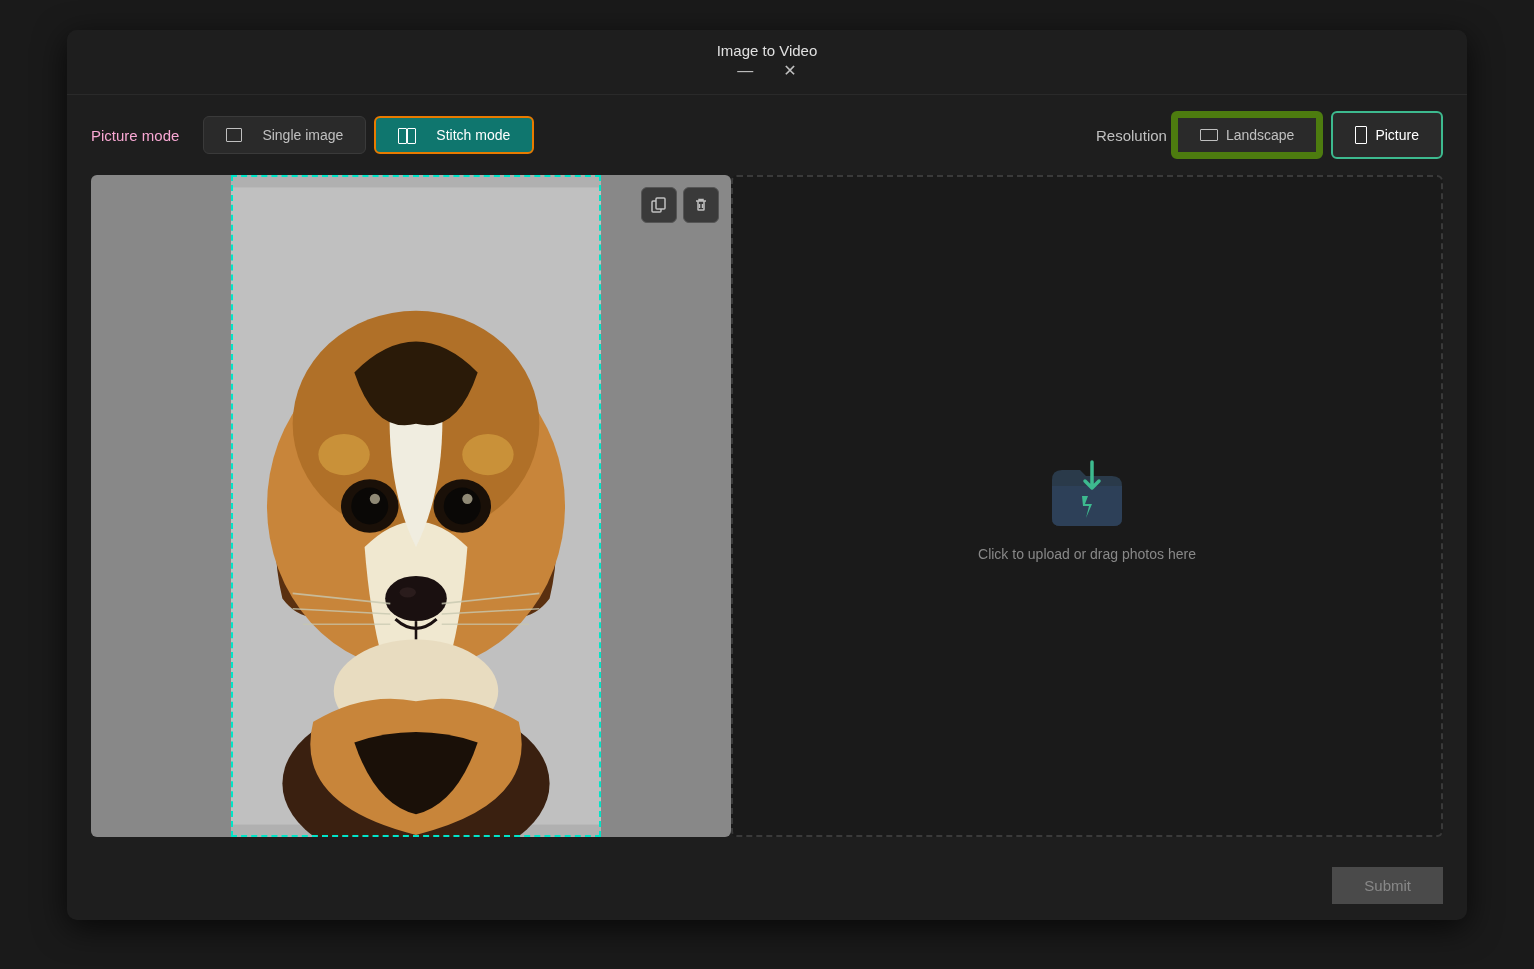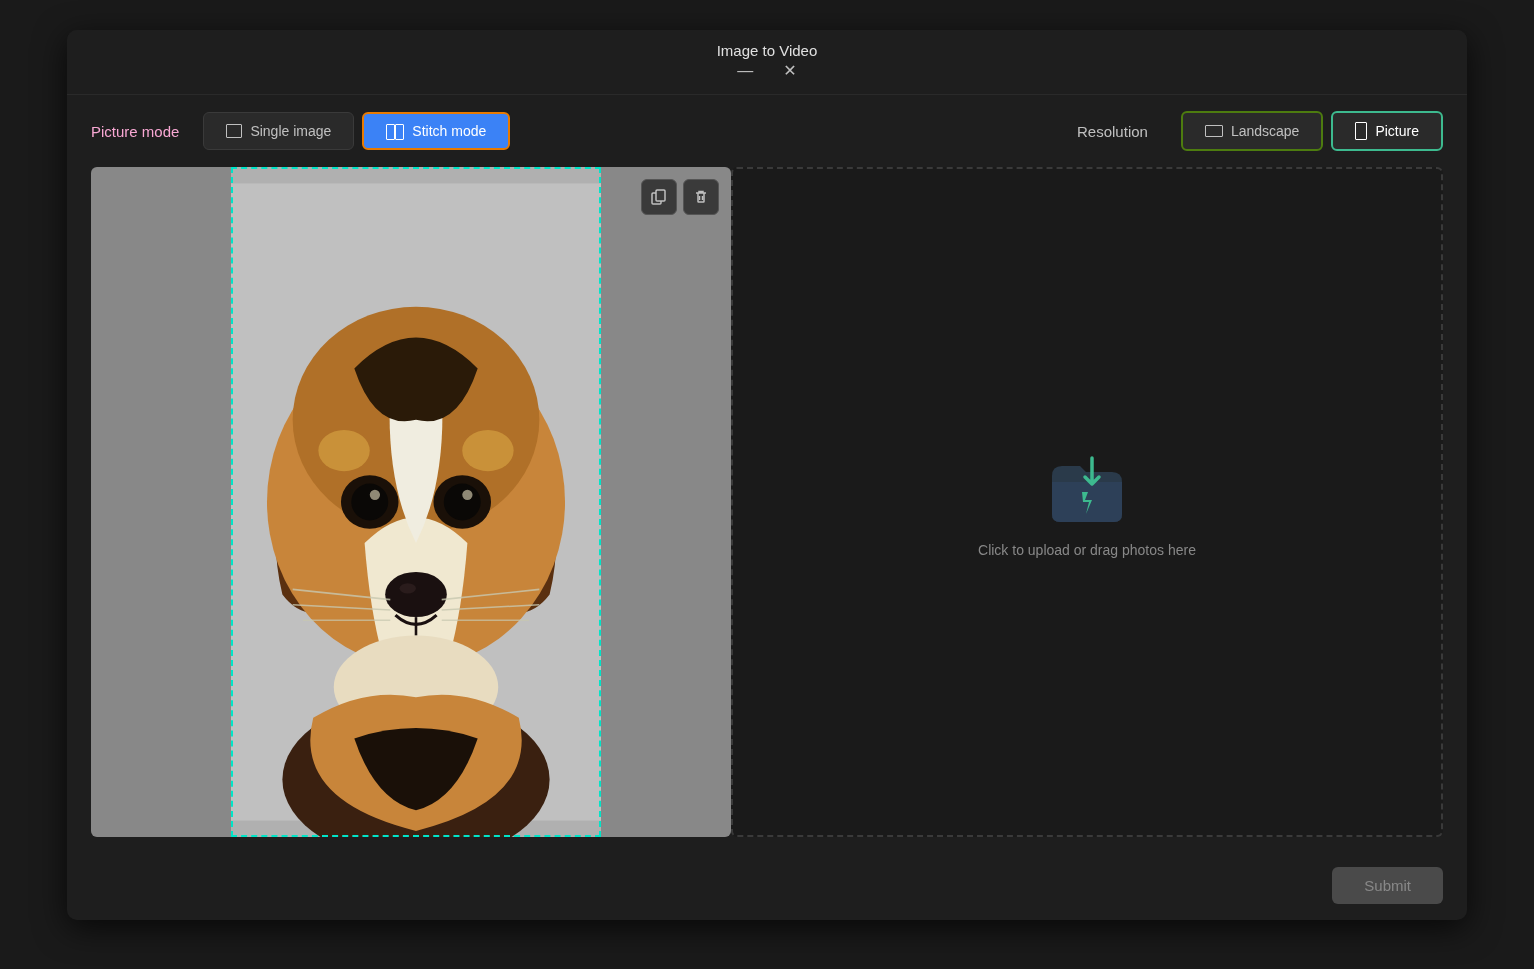--- a/index.html
+++ b/index.html
@@ -75,57 +75,57 @@
     }
 
     .mode-buttons {
       display: flex;
       gap: 8px;
     }
 
     .mode-btn {
       display: flex;
       align-items: center;
-      gap: 8px;
+      gap: 20px;
       padding: 9px 22px;
       border-radius: 6px;
       border: 1px solid #3a3a3a;
       background: #2a2a2a;
       color: #c0c0c0;
       font-size: 14px;
       cursor: pointer;
       transition: all 0.15s;
     }
 
     .mode-btn.active {
       border: 2px solid #e87a00;
       color: #fff;
-      background: #3b82f6;
+      background: #0f766e;
     }
 
     .resolution-section {
       display: flex;
       align-items: center;
-      gap: 33px;
+      gap: 4px;
       margin-left: auto;
     }
 
     .resolution-label {
       font-size: 15px;
       color: #c0c0c0;
       white-space: nowrap;
     }
 
     .res-btn {
       display: flex;
       align-items: center;
       gap: 8px;
       padding: 9px 22px;
       border-radius: 6px;
-      border: 2px solid #4d7c0f;
+      border: 7px solid #4d7c0f;
       background: #2a2a2a;
       color: #c0c0c0;
       font-size: 14px;
       cursor: pointer;
       transition: all 0.15s;
     }
 
     .res-btn.active {
       border: 2px solid #3dba8f;
       color: #fff;
@@ -255,21 +255,21 @@
       display: flex;
       justify-content: flex-end;
       padding: 10px 24px 16px;
       flex-shrink: 0;
     }
 
     .submit-btn {
       padding: 10px 32px;
       background: #4a4a4a;
       border: none;
-      border-radius: 6px;
+      border-radius: 0;
       color: #888;
       font-size: 15px;
       cursor: pointer;
     }
 
     
     .icon-single {
       display: inline-block;
       width: 16px;
       height: 14px;

